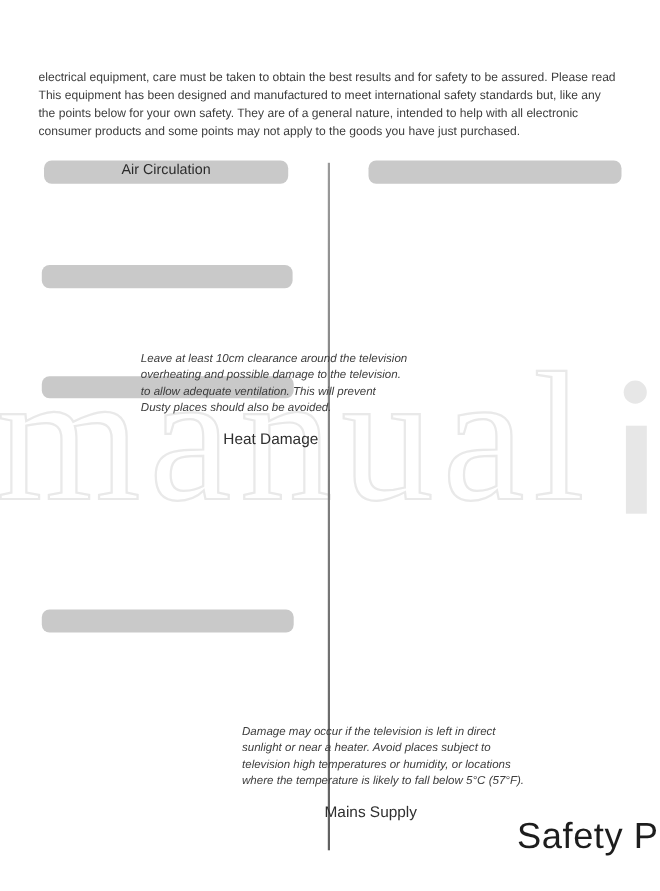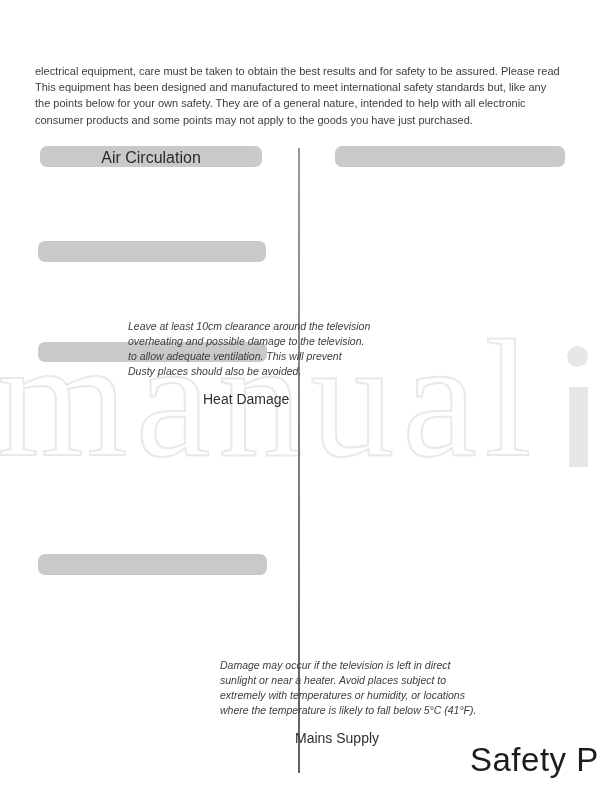--- a/index.html
+++ b/index.html
@@ -5,22 +5,22 @@
   html,body{margin:0;padding:0;background:#ffffff;}
   .page{
     position:relative;width:600px;height:810px;background:#ffffff;
     overflow:hidden;font-family:"Liberation Sans",sans-serif;color:#3d3d3d;
   }
   
   .intro{position:absolute;left:35px;top:63px;width:475px;font-size:11px;line-height:16.2px;}
   .intro div{white-space:nowrap;}
   
   .pbar{position:absolute;background:#c9c9c9;border-radius:7px;height:21px;}
-  .bar-air{left:40px;top:146px;width:222px;display:flex;align-items:flex-end;justify-content:center;
-           font-size:16px;color:#2b2b2b;}
+  .bar-air{left:40px;top:146px;width:222px;display:flex;align-items:flex-start;justify-content:center;
+           font-size:13px;color:#2b2b2b;}
   .bar-top-right{left:335px;top:146px;width:230px;}
   .bar-a{left:38px;top:241px;width:228px;}
   .bar-b{left:38px;top:342px;width:229px;height:20px;}
   .bar-c{left:38px;top:554px;width:229px;}
   
   .divider{position:absolute;left:298px;top:148px;width:2px;height:625px;
            background:linear-gradient(#9a9a9a,#606060);}
   
   .note{position:absolute;font-size:10.5px;line-height:15px;color:#3d3d3d;font-style:italic;}
   .note div{white-space:nowrap;}
@@ -72,21 +72,21 @@
     <div>overheating and possible damage to the television.</div>
     <div>to allow adequate ventilation. This will prevent</div>
     <div>Dusty places should also be avoided.</div>
   </div>
 
   <div class="section-heading h-heat">Heat Damage</div>
 
   <div class="note note-heat">
     <div>Damage may occur if the television is left in direct</div>
     <div>sunlight or near a heater. Avoid places subject to</div>
-    <div>extremely with temperatures or humidity, or locations</div>
-    <div>where the temperature is likely to fall below 5°C (41°F).</div>
+    <div>television high temperatures or humidity, or locations</div>
+    <div>where the temperature is likely to fall below 5°C (57°F).</div>
   </div>
 
   <div class="section-heading h-mains">Mains Supply</div>
 
   <div class="footer-title">Safety Pre</div>
 
 </div>
 
 </body></html>

